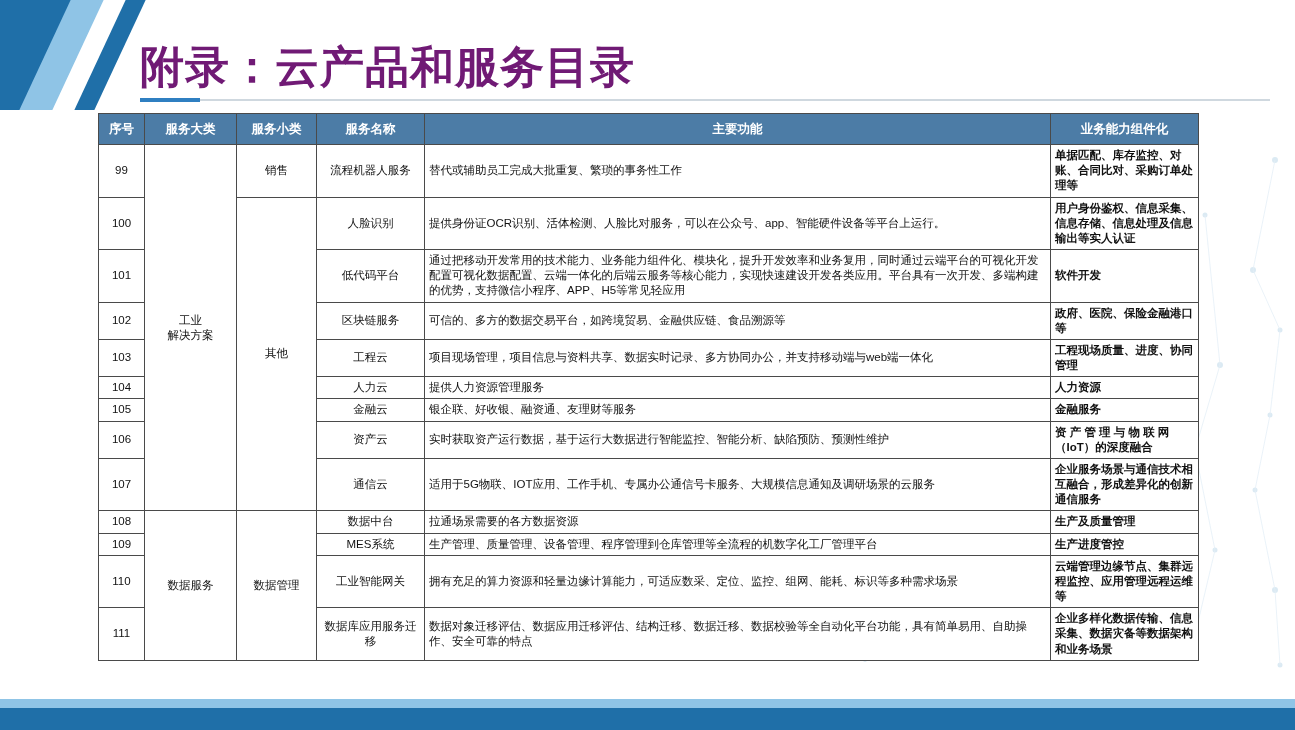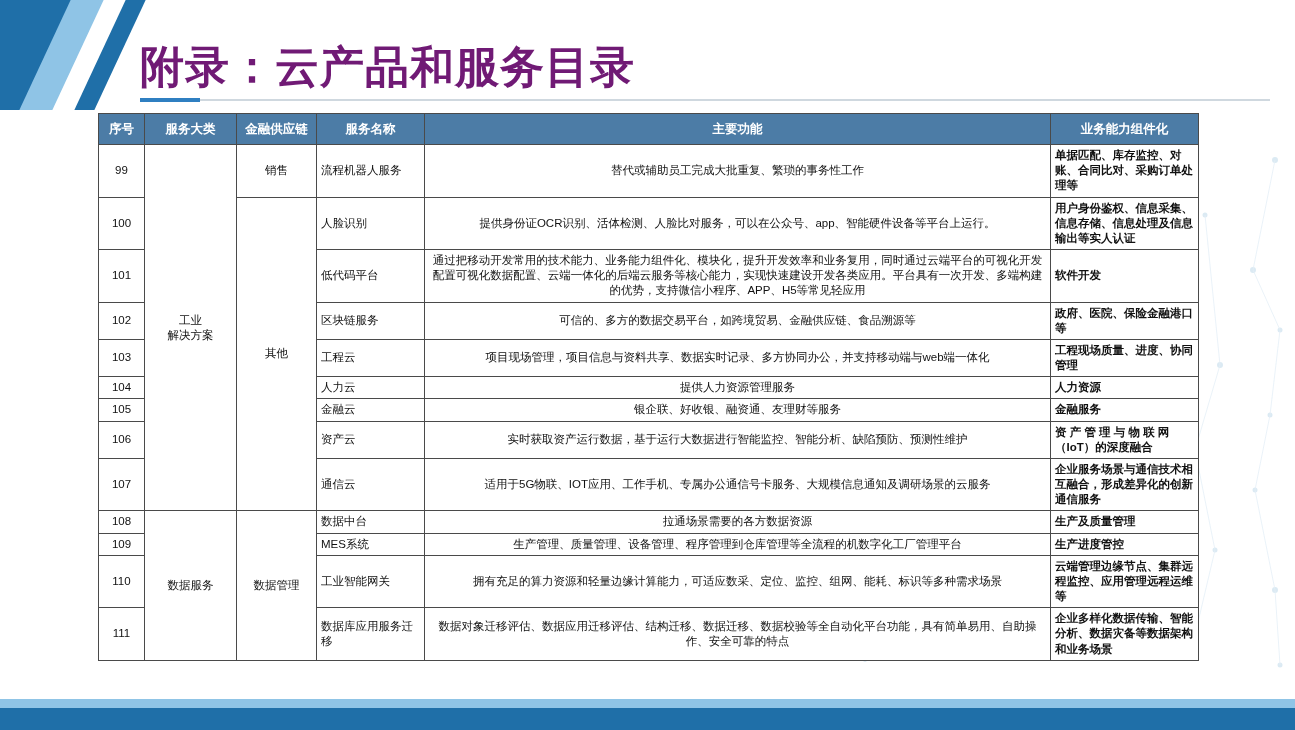--- a/index.html
+++ b/index.html
@@ -129,22 +129,22 @@
     color: #ffffff;
     font-weight: bold;
     text-align: center;
     font-size: 12.5px;
     height: 22px;
     padding: 4px 8px;
   }
   td.c-num { text-align: center; width: 46px; margin-left: 21px; }
   td.c-cat { text-align: center; width: 92px; }
   td.c-sub { text-align: center; width: 80px; }
-  td.c-name { width: 108px; }
-  td.c-func { text-align: center; padding-left: 6px; }
+  td.c-name { text-align: center; width: 108px; }
+  td.c-func { text-align: left; padding-left: 6px; }
   td.c-scene { text-align: left; width: 148px; padding-left: 5px; font-weight: bold; }
   col.w-num { width: 46px; }
   col.w-cat { width: 92px; }
   col.w-sub { width: 80px; }
   col.w-name { width: 108px; }
   col.w-func { width: 626px; }
   col.w-scene { width: 148px; }
   .justify { text-align: justify; text-justify: inter-ideograph; margin-left: 31px; }
 </style>
 </head>
@@ -204,21 +204,21 @@
         <col class="w-cat">
         <col class="w-sub">
         <col class="w-name">
         <col class="w-func">
         <col class="w-scene">
     </colgroup>
     <thead>
       <tr>
         <th>序号</th>
         <th>服务大类</th>
-        <th>金融供应链</th>
+        <th>服务小类</th>
         <th>服务名称</th>
         <th>主要功能</th>
         <th>业务能力组件化</th>
       </tr>
     </thead>
     <tbody>
 
       <tr>
         <td class="c-num">99</td>
         <td class="c-cat" rowspan="9" style="white-space: pre-line;">工业
@@ -306,20 +306,20 @@
         <td class="c-num">110</td>
         <td class="c-name">工业智能网关</td>
         <td class="c-func">拥有充足的算力资源和轻量边缘计算能力，可适应数采、定位、监控、组网、能耗、标识等多种需求场景</td>
         <td class="c-scene">云端管理边缘节点、集群远程监控、应用管理远程运维等</td>
       </tr>
 
       <tr>
         <td class="c-num">111</td>
         <td class="c-name">数据库应用服务迁移</td>
         <td class="c-func justify">数据对象迁移评估、数据应用迁移评估、结构迁移、数据迁移、数据校验等全自动化平台功能，具有简单易用、自助操作、安全可靠的特点</td>
-        <td class="c-scene">企业多样化数据传输、智能分析、数据灾备等数据架构和业务场景</td>
+        <td class="c-scene">企业多样化数据传输、信息采集、数据灾备等数据架构和业务场景</td>
       </tr>
     </tbody>
   </table>
 </div>
 
 <div class="bottom-bar-light"></div>
 <div class="bottom-bar"></div>
 
 </body></html>

